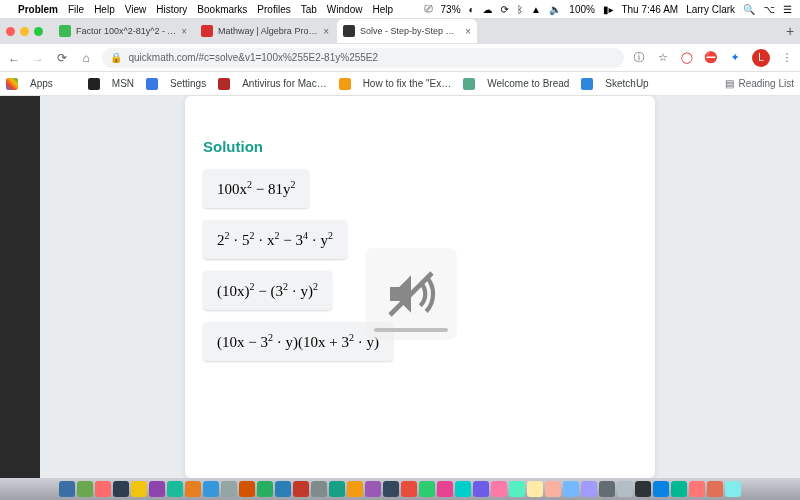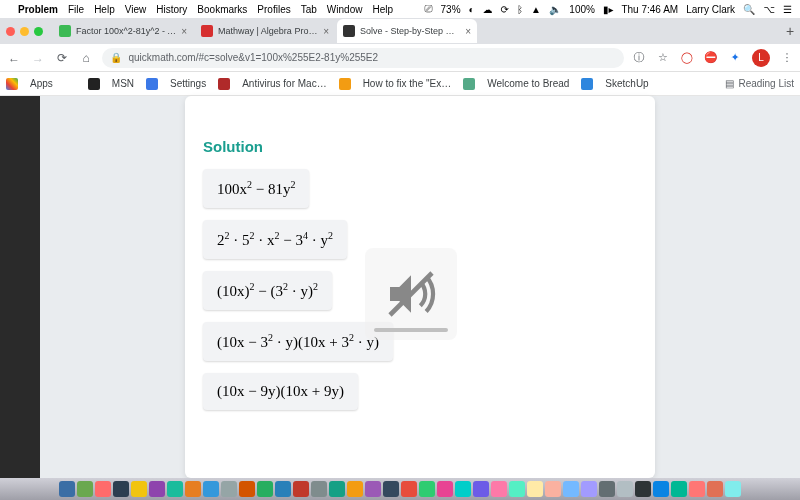--- a/index.html
+++ b/index.html
@@ -232,21 +232,20 @@
   <div class="dark-sidebar"></div>
   <div class="page-bg">
     <div class="card">
       <div class="spacer-top"></div>
       <div class="solution-title">Solution</div>
       <div id="steps">
           <div><div class="step-box">100x<sup>2</sup> − 81y<sup>2</sup></div></div>
           <div><div class="step-box">2<sup>2</sup> · 5<sup>2</sup> · x<sup>2</sup> − 3<sup>4</sup> · y<sup>2</sup></div></div>
           <div><div class="step-box">(10x)<sup>2</sup> − (3<sup>2</sup> · y)<sup>2</sup></div></div>
           <div><div class="step-box">(10x − 3<sup>2</sup> · y)(10x + 3<sup>2</sup> · y)</div></div>
-          <div><div class="step-box">(10x − 9y)(10x + 9y)</div></div>
         </div>
     </div>
     <div class="mute-overlay">
       <svg width="56" height="56" viewBox="0 0 24 24">
         <path fill="#888" d="M3 9v6h4l5 5V4L7 9H3z"></path>
         <path stroke="#888" stroke-width="1.8" fill="none" d="M16 7a7 7 0 010 10M18.5 4.5a11 11 0 010 15"></path>
         <line x1="3" y1="21" x2="21" y2="3" stroke="#888" stroke-width="2"></line>
       </svg>
       <div class="mute-bar"></div>
     </div>

